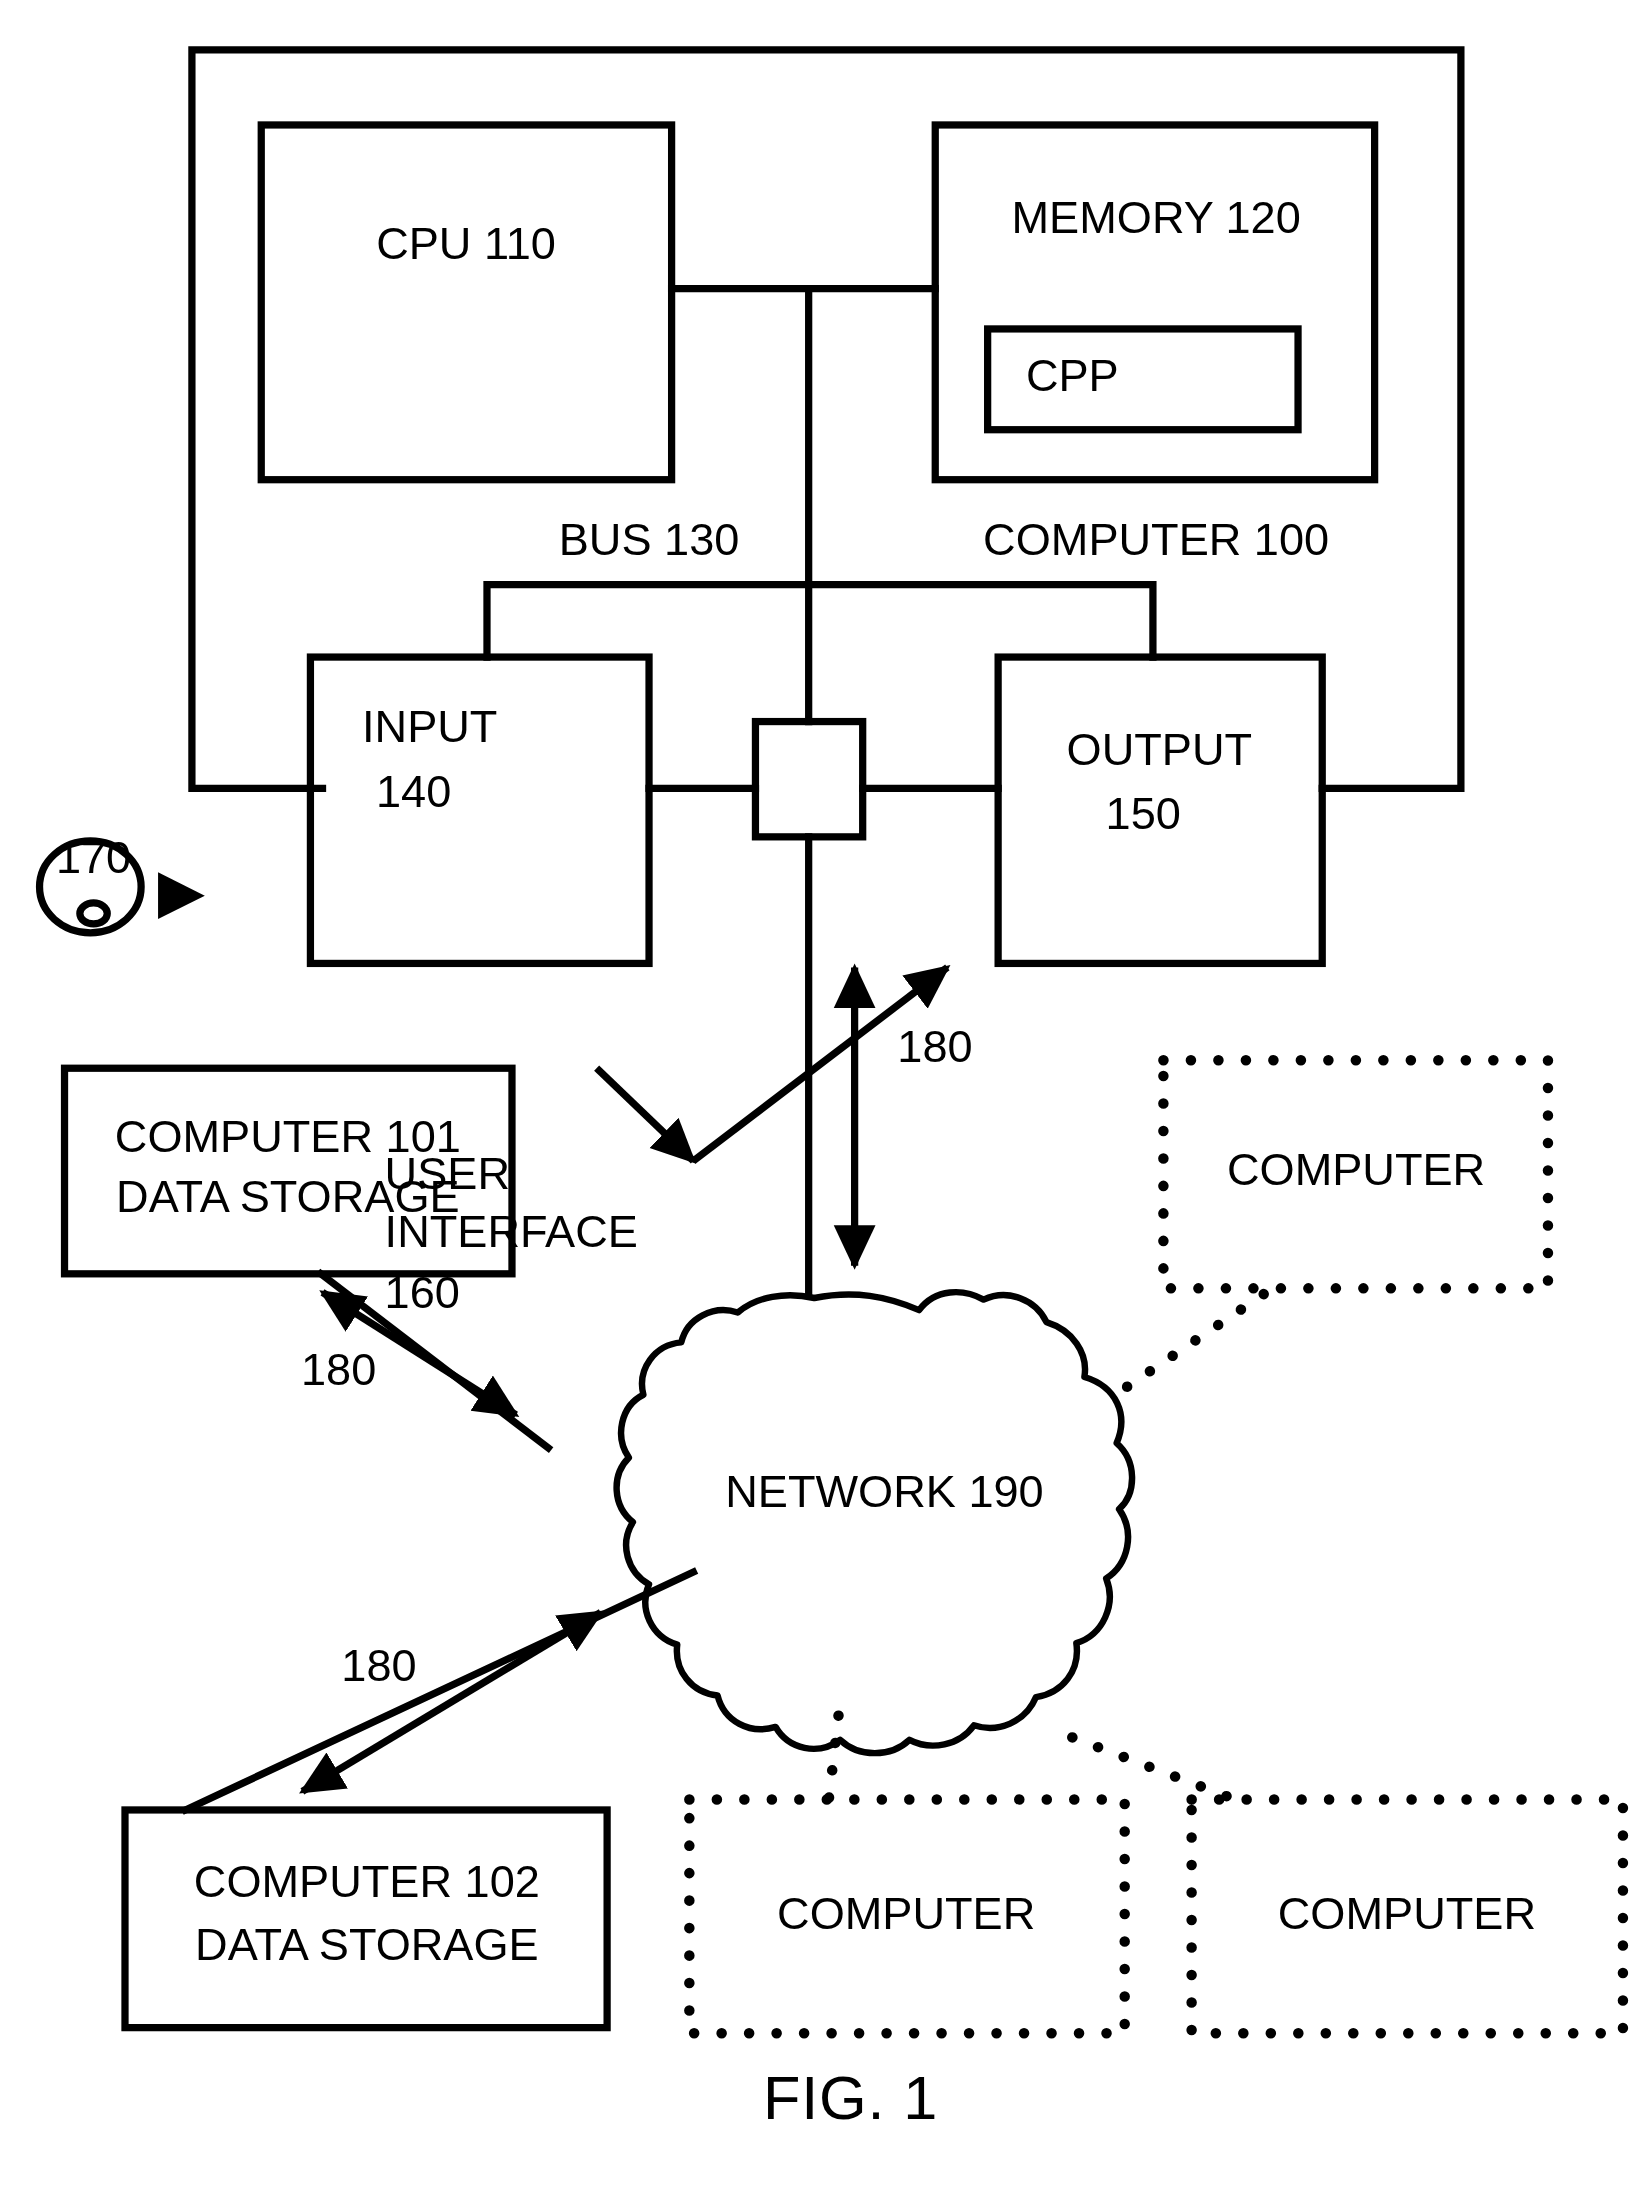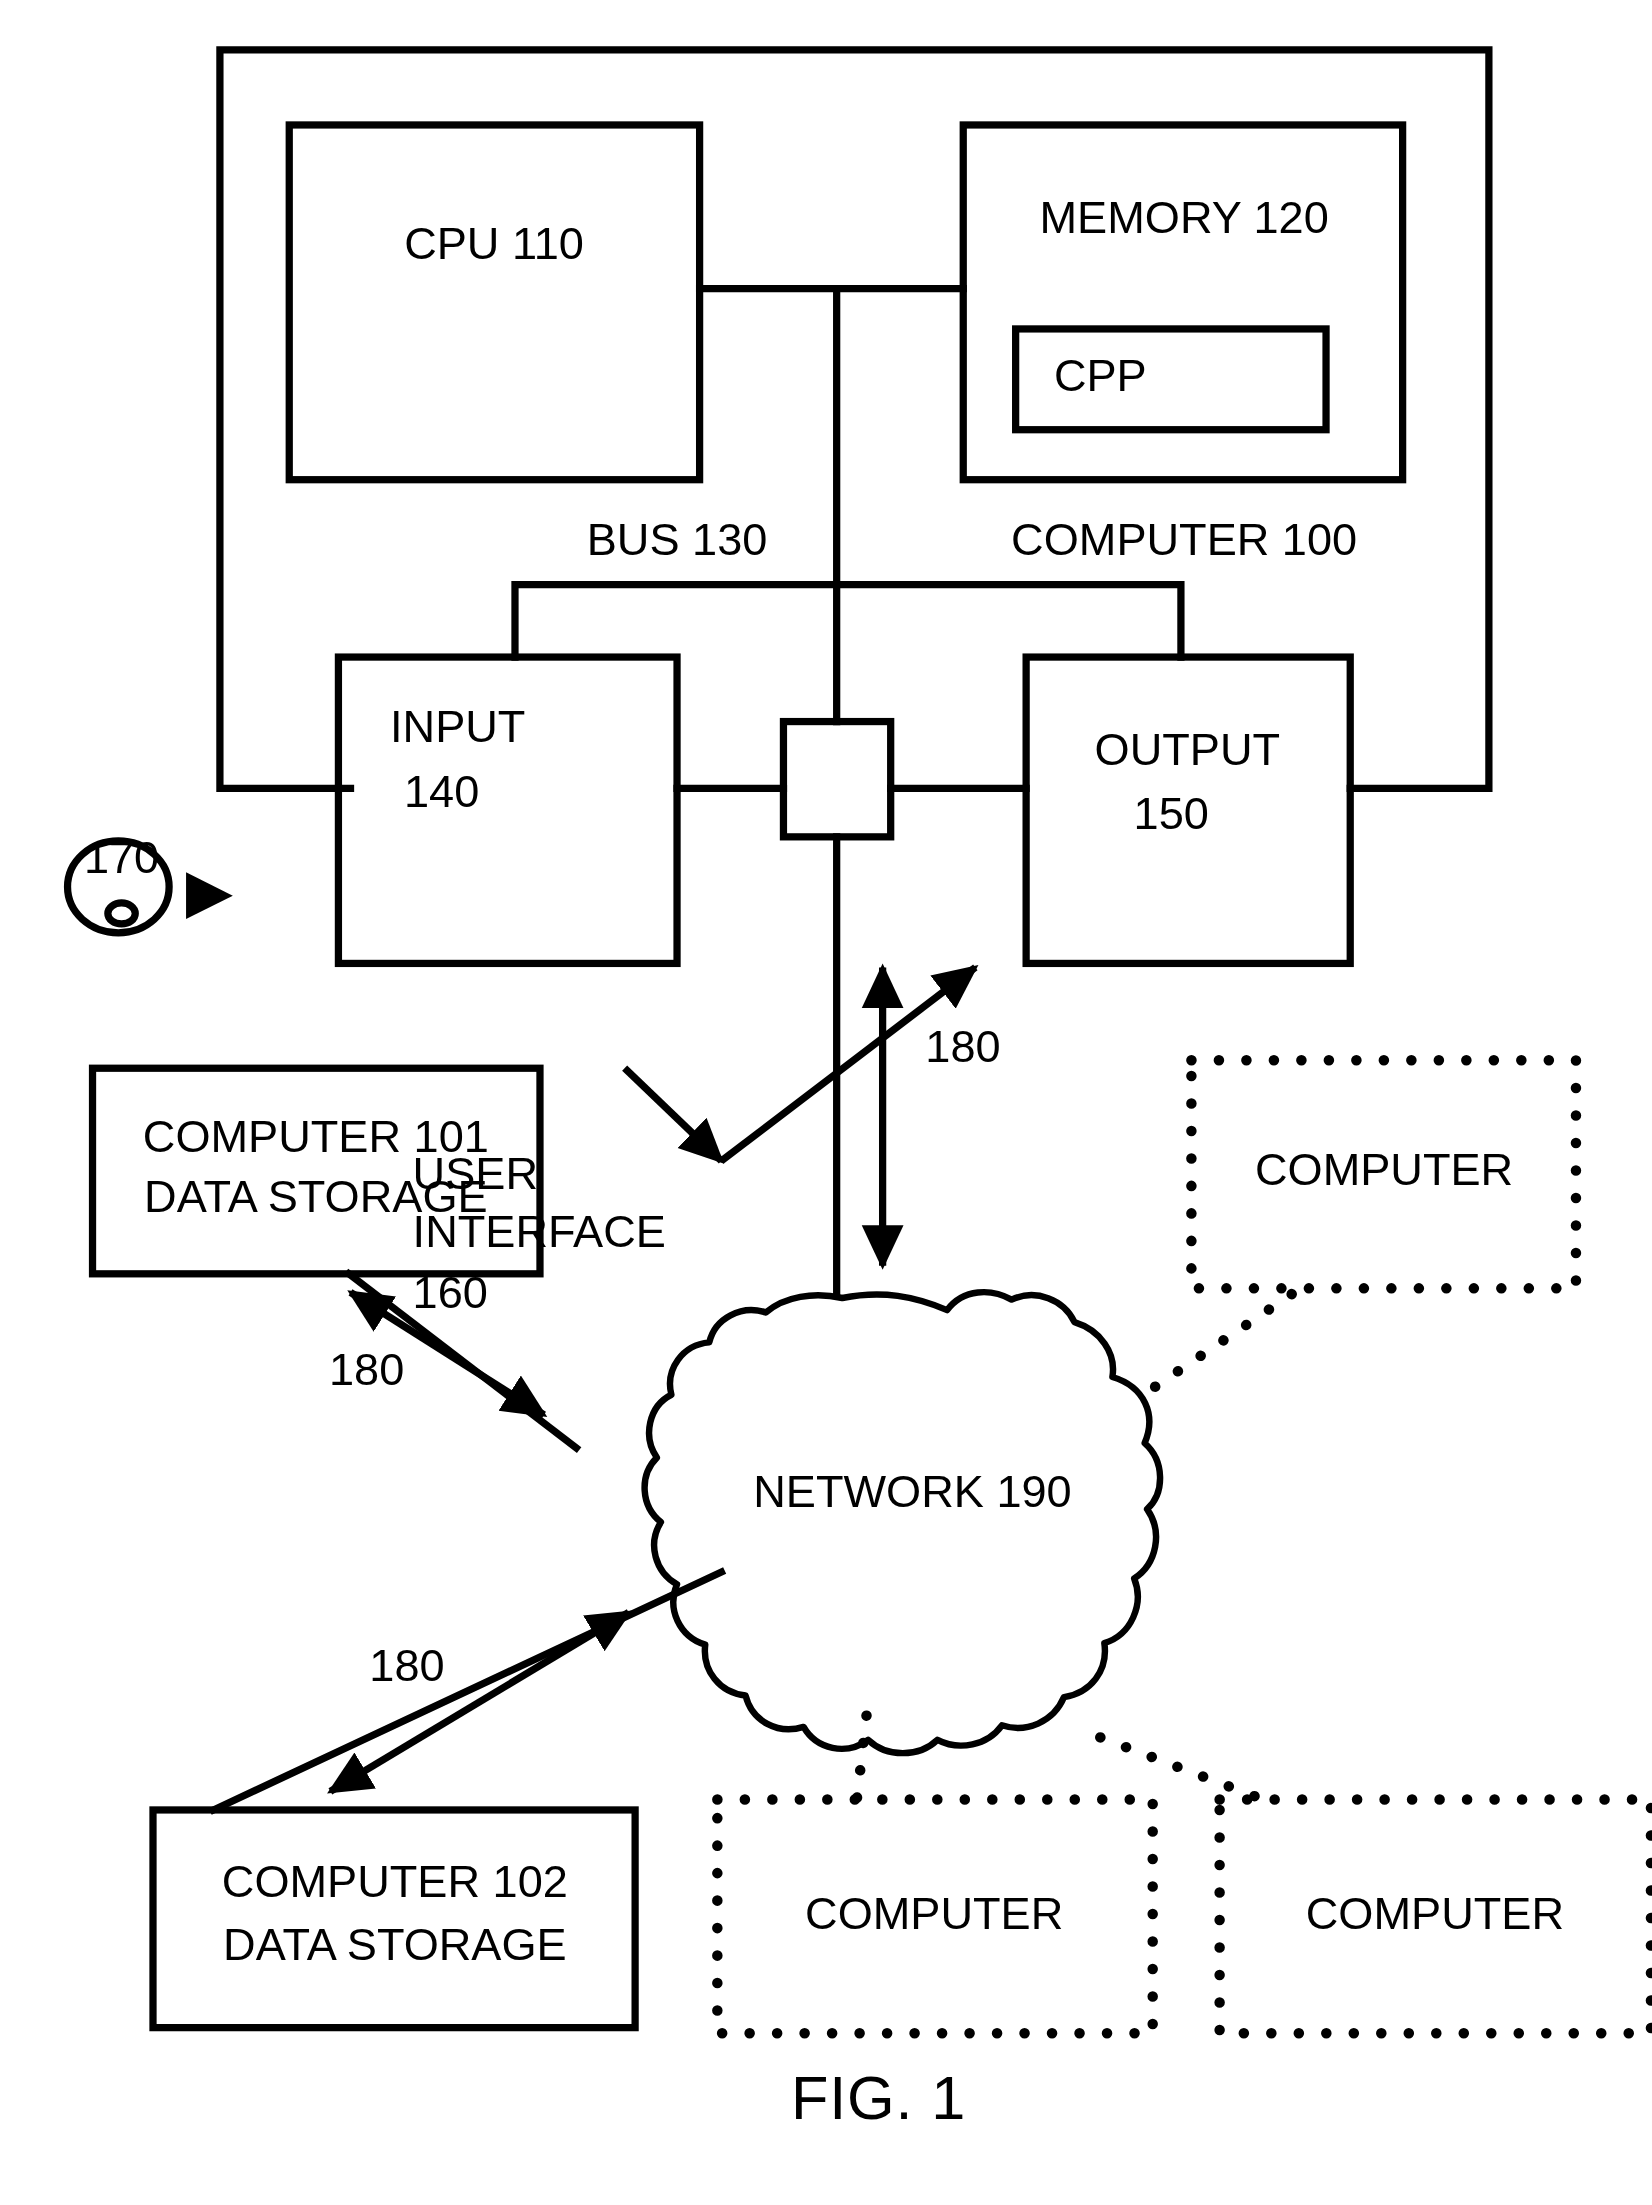--- a/index.html
+++ b/index.html
@@ -11,21 +11,20 @@
     width: 1652px;
     height: 2205px;
     position: relative;
     font-family: "Liberation Sans", sans-serif;
     color: #000000;
     overflow: hidden;
   }
   #figure-root {
     position: absolute;
     inset: 0;
-    margin-left: 28px;
   }
   svg.fig {
     position: absolute;
     top: 0;
     left: 0;
     width: 1652px;
     height: 2205px;
     display: block;
   }
   .lbl {

